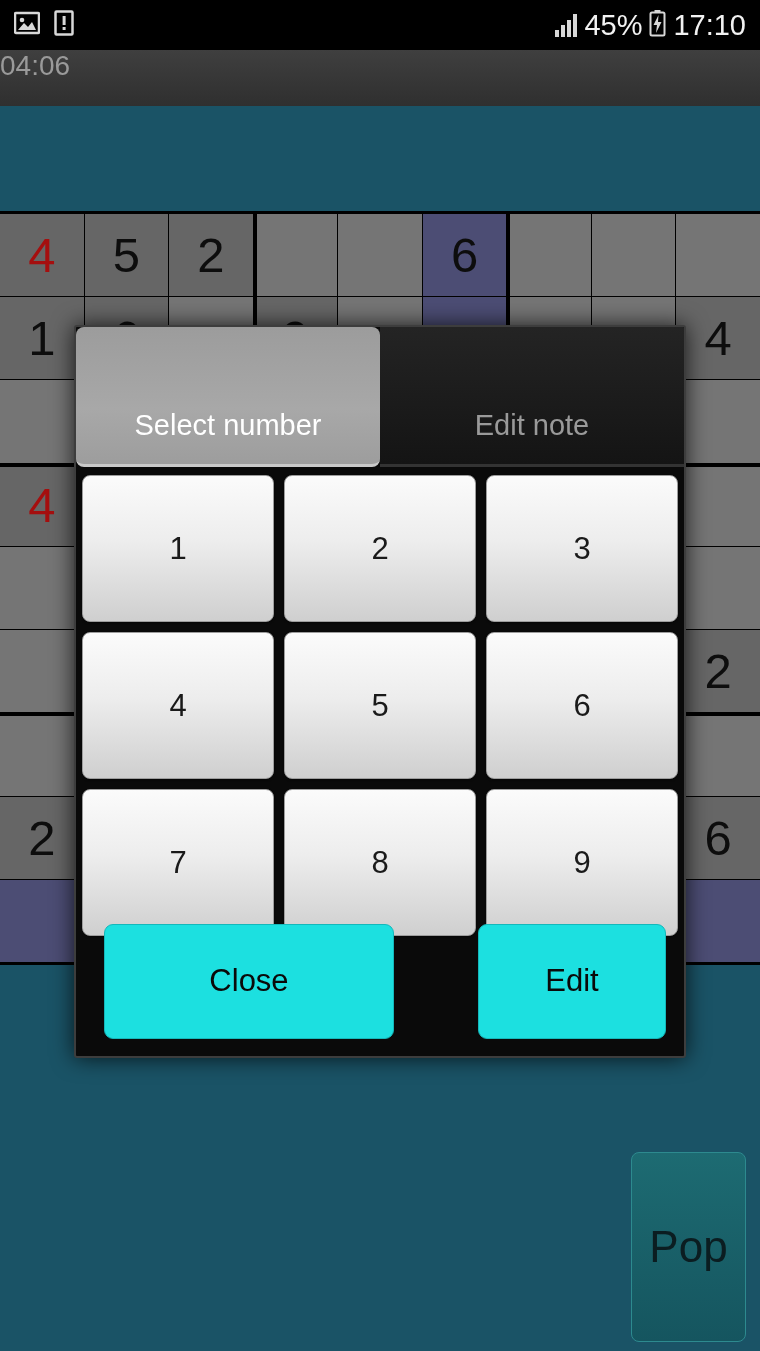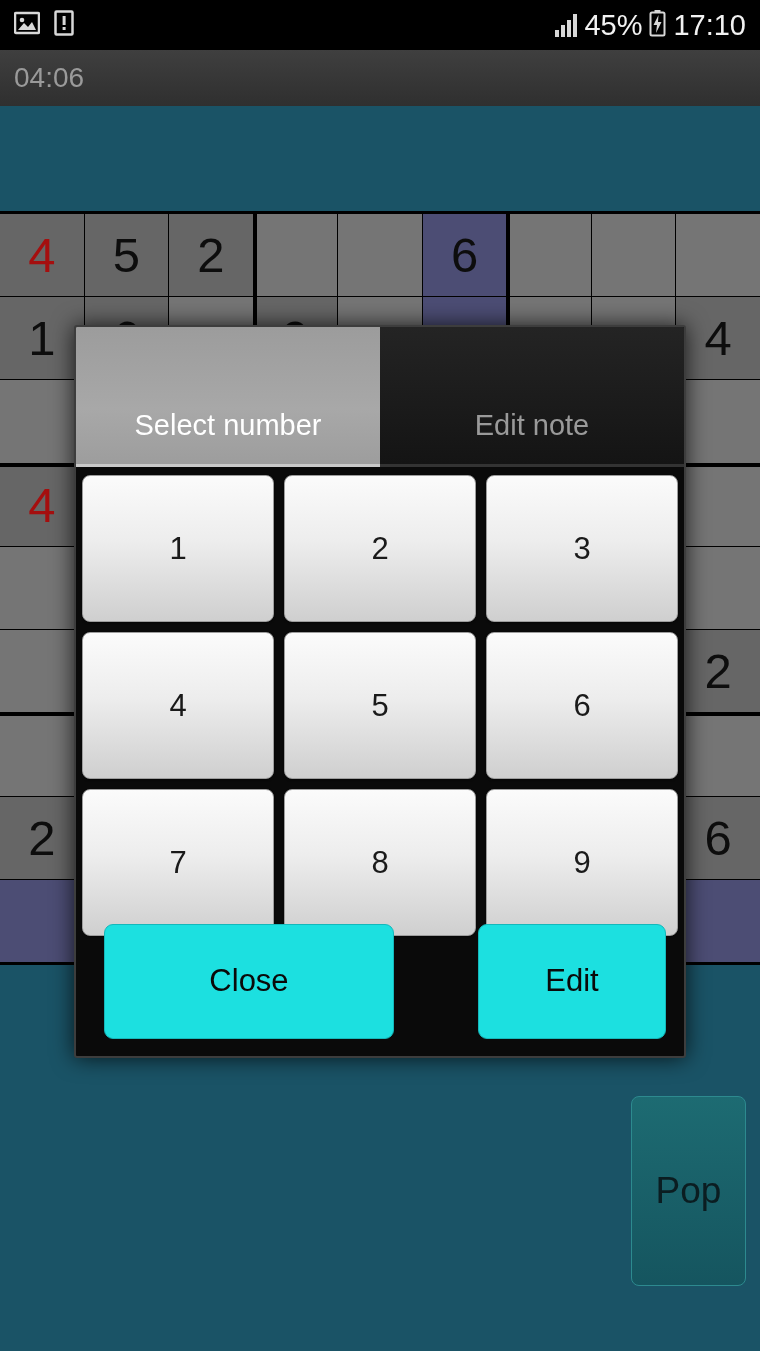--- a/index.html
+++ b/index.html
@@ -24,21 +24,21 @@
   .signal i { display:block; width:4px; background:#d8d8d8; }
   .signal i:nth-child(1){height:7px;}
   .signal i:nth-child(2){height:12px;}
   .signal i:nth-child(3){height:17px;}
   .signal i:nth-child(4){height:23px; background:#d8d8d8;}
 
   
   .actionbar {
     position:absolute; left:0; top:50px; width:760px; height:56px;
     background: linear-gradient(#3f3f3f, #2f2f2f);
-    display:flex; align-items:center; padding-left:14px;
+    display:flex; 
   }
   .actionbar .timer { color:#9a9a9a; font-size:28px; }
 
   
   .board {
     position:absolute; left:0; top:211px; width:760px; height:754px;
     background:#000;
     display:grid;
     grid-template-columns: repeat(9, 1fr);
     grid-template-rows: repeat(9, 1fr);
@@ -68,20 +68,21 @@
   }
   .tabs { display:flex; height:140px; width:100%; }
   .tab {
     flex:1; display:flex; align-items:flex-end; justify-content:center;
     padding-bottom:22px; font-size:29px;
   }
   .tab.active {
     background: linear-gradient(#9c9c9c, #a8a8a8 60%, #9d9d9d);
     color:#ffffff;
     border-bottom:3px solid #c9c9c9;
+    border-radius:8px;
   }
   .tab.inactive {
     background: linear-gradient(#242424, #141414);
     color:#9a9a9a;
     border-bottom:3px solid #333;
   }
   .numpad {
     padding:8px 6px 0 6px;
     display:grid; grid-template-columns: repeat(3, 1fr);
     grid-template-rows: repeat(3, 147px);
@@ -105,26 +106,26 @@
     border-radius:9px;
     height:115px;
     display:flex; align-items:center; justify-content:center;
     font-size:31px; color:#0a0a0a;
   }
   .cbtn.close { width:290px; }
   .cbtn.clear { width:188px; margin-left:auto; }
 
   
   .popbtn {
-    position:absolute; right:14px; top:1096px; width:115px; height:190px;
+    position:absolute; right:14px; top:1152px; width:115px; height:190px;
     background: linear-gradient(#1d6b72, #15555f);
     border:1px solid #2d8a8f;
     border-radius:8px;
     display:flex; align-items:center; justify-content:center;
-    font-size:37px; color:#0b1d21;
+    font-size:44px; color:#0b1d21;
   }
 </style>
 </head>
 <body>
 
 <div id="root">
 
   <div class="statusbar">
     <div class="sb-left">
       <span class="sb-ico">

